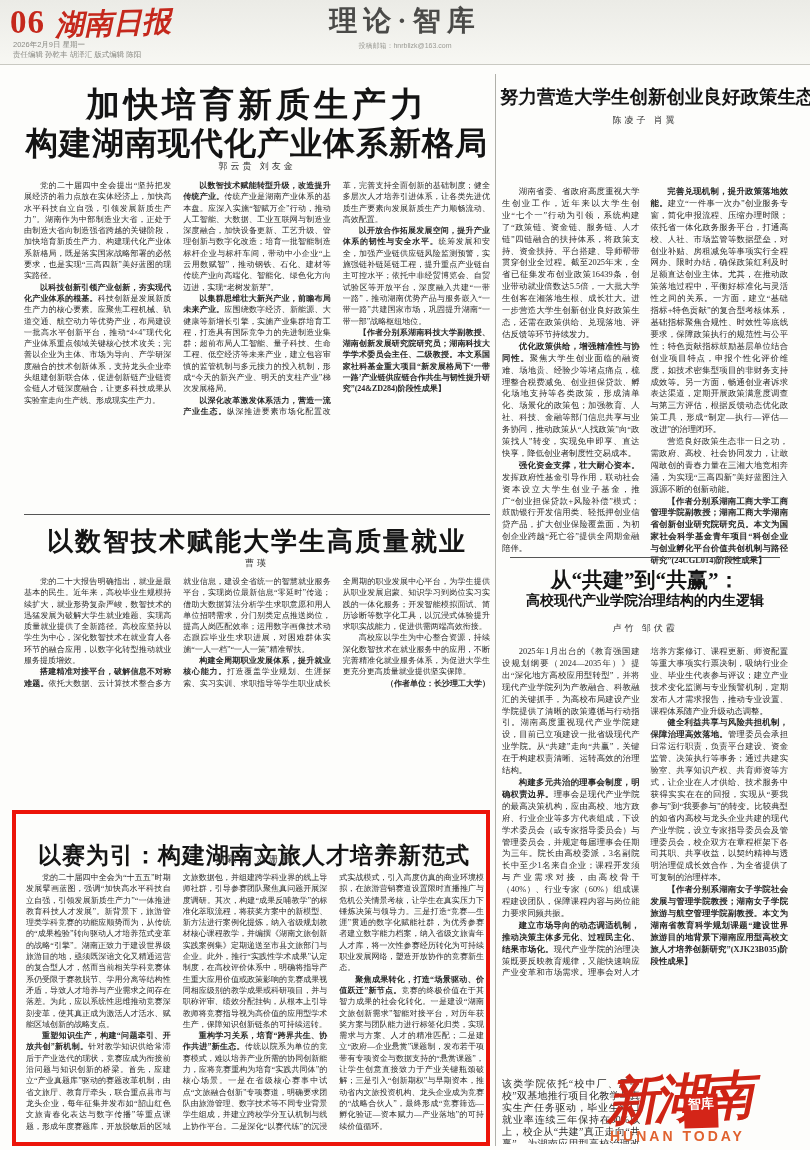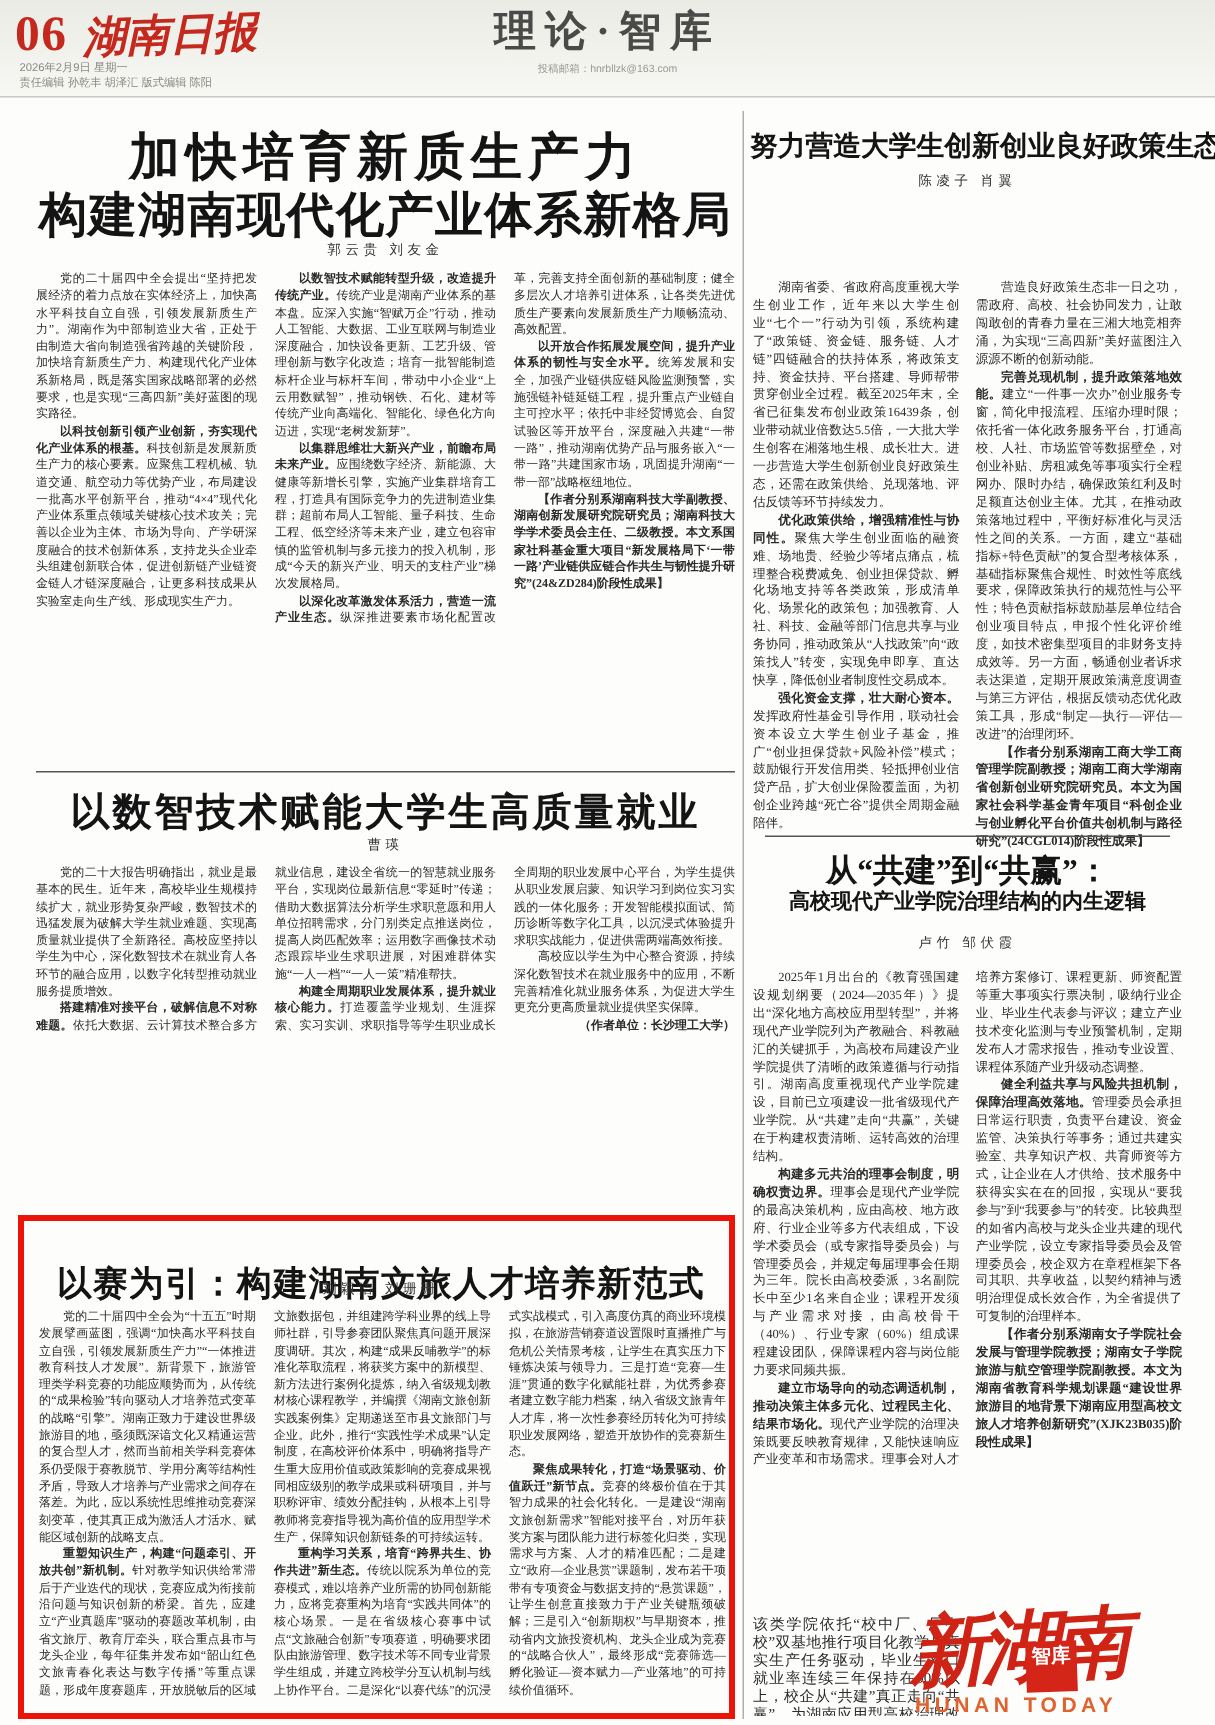--- a/index.html
+++ b/index.html
@@ -102,22 +102,22 @@
     </div>
 
   <div class="highlight-box"></div>
 
   <div class="headline t-center" style="left:500px;top:84px;width:290px;font-size:18.5px;letter-spacing:0px;">努力营造大学生创新创业良好政策生态</div>
   <div class="byline t-center" style="left:500px;top:114px;width:290px;">陈凌子 肖翼</div>
   <div class="cols cols2" style="left:502px;top:138px;width:286px;height:406px;margin-top:48px;">
       <p>湖南省委、省政府高度重视大学生创业工作，近年来以大学生创业“七个一”行动为引领，系统构建了“政策链、资金链、服务链、人才链”四链融合的扶持体系，将政策支持、资金扶持、平台搭建、导师帮带贯穿创业全过程。截至2025年末，全省已征集发布创业政策16439条，创业带动就业倍数达5.5倍，一大批大学生创客在湘落地生根、成长壮大。进一步营造大学生创新创业良好政策生态，还需在政策供给、兑现落地、评估反馈等环节持续发力。</p>
       <p><b>优化政策供给，增强精准性与协同性。</b>聚焦大学生创业面临的融资难、场地贵、经验少等堵点痛点，梳理整合税费减免、创业担保贷款、孵化场地支持等各类政策，形成清单化、场景化的政策包；加强教育、人社、科技、金融等部门信息共享与业务协同，推动政策从“人找政策”向“政策找人”转变，实现免申即享、直达快享，降低创业者制度性交易成本。</p>
       <p><b>强化资金支撑，壮大耐心资本。</b>发挥政府性基金引导作用，联动社会资本设立大学生创业子基金，推广“创业担保贷款+风险补偿”模式；鼓励银行开发信用类、轻抵押创业信贷产品，扩大创业保险覆盖面，为初创企业跨越“死亡谷”提供全周期金融陪伴。</p>
+      <p><b>完善兑现机制，提升政策落地效能。</b>建立“一件事一次办”创业服务专窗，简化申报流程、压缩办理时限；依托省一体化政务服务平台，打通高校、人社、市场监管等数据壁垒，对创业补贴、房租减免等事项实行全程网办、限时办结，确保政策红利及时足额直达创业主体。尤其，在推动政策落地过程中，平衡好标准化与灵活性之间的关系。一方面，建立“基础指标+特色贡献”的复合型考核体系，基础指标聚焦合规性、时效性等底线要求，保障政策执行的规范性与公平性；特色贡献指标鼓励基层单位结合创业项目特点，申报个性化评价维度，如技术密集型项目的非财务支持成效等。另一方面，畅通创业者诉求表达渠道，定期开展政策满意度调查与第三方评估，根据反馈动态优化政策工具，形成“制定—执行—评估—改进”的治理闭环。</p>
       <p>营造良好政策生态非一日之功，需政府、高校、社会协同发力，让敢闯敢创的青春力量在三湘大地竞相奔涌，为实现“三高四新”美好蓝图注入源源不断的创新动能。</p>
-      <p><b>完善兑现机制，提升政策落地效能。</b>建立“一件事一次办”创业服务专窗，简化申报流程、压缩办理时限；依托省一体化政务服务平台，打通高校、人社、市场监管等数据壁垒，对创业补贴、房租减免等事项实行全程网办、限时办结，确保政策红利及时足额直达创业主体。尤其，在推动政策落地过程中，平衡好标准化与灵活性之间的关系。一方面，建立“基础指标+特色贡献”的复合型考核体系，基础指标聚焦合规性、时效性等底线要求，保障政策执行的规范性与公平性；特色贡献指标鼓励基层单位结合创业项目特点，申报个性化评价维度，如技术密集型项目的非财务支持成效等。另一方面，畅通创业者诉求表达渠道，定期开展政策满意度调查与第三方评估，根据反馈动态优化政策工具，形成“制定—执行—评估—改进”的治理闭环。</p>
       <p class="bold">【作者分别系湖南工商大学工商管理学院副教授；湖南工商大学湖南省创新创业研究院研究员。本文为国家社会科学基金青年项目“科创企业与创业孵化平台价值共创机制与路径研究”(24CGL014)阶段性成果】</p>
     </div>
 
   <div class="hrule" style="left:510px;top:557px;width:270px;"></div>
 
   <div class="headline t-center" style="left:500px;top:566px;width:290px;font-size:21px;">从“共建”到“共赢”：</div>
   <div class="headline t-center" style="left:500px;top:592px;width:290px;font-size:14px;">高校现代产业学院治理结构的内生逻辑</div>
   <div class="byline t-center" style="left:500px;top:622px;width:290px;">卢竹 邹伏霞</div>
   <div class="cols cols2" style="left:502px;top:646px;width:286px;height:428px;">
       <p>2025年1月出台的《教育强国建设规划纲要（2024—2035年）》提出“深化地方高校应用型转型”，并将现代产业学院列为产教融合、科教融汇的关键抓手，为高校布局建设产业学院提供了清晰的政策遵循与行动指引。湖南高度重视现代产业学院建设，目前已立项建设一批省级现代产业学院。从“共建”走向“共赢”，关键在于构建权责清晰、运转高效的治理结构。</p>

